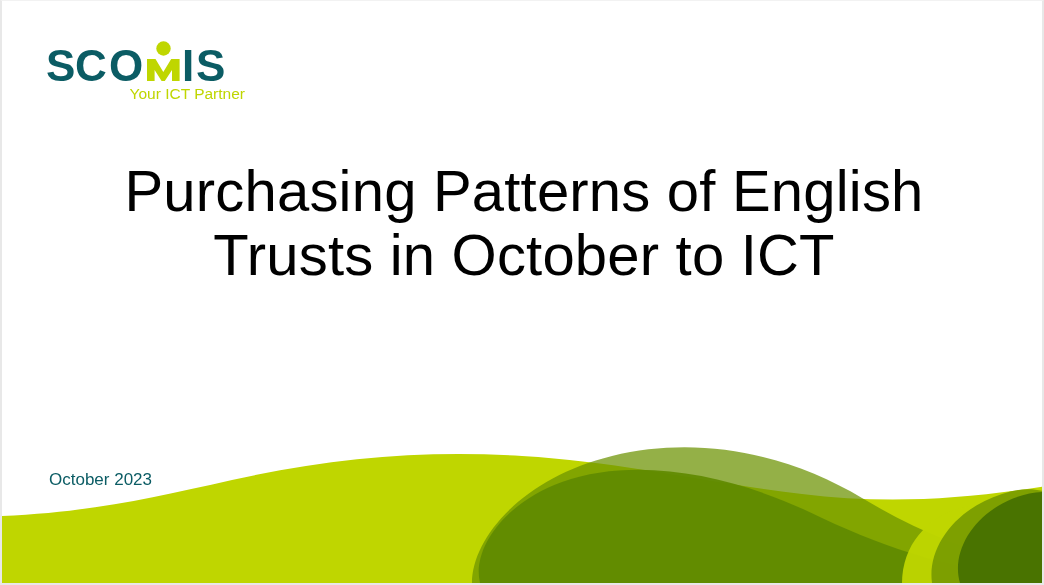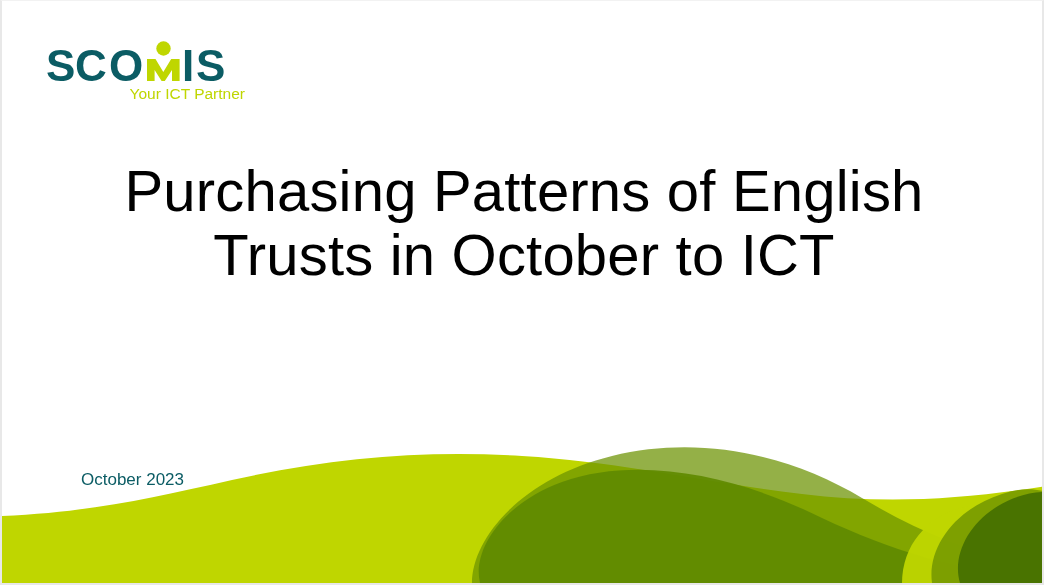--- a/index.html
+++ b/index.html
@@ -52,21 +52,20 @@
   
   #date-label {
     position: absolute;
     left: 47px;
     top: 468px;
     color: #0b5c64;
     font-size: 17px;
     line-height: 22px;
     font-weight: 400;
     z-index: 5;
-    margin-left: 32px;
   }
 
   
   #waves {
     position: absolute;
     left: 0;
     bottom: 0;
     width: 1044px;
     height: 145px;
     z-index: 1;

